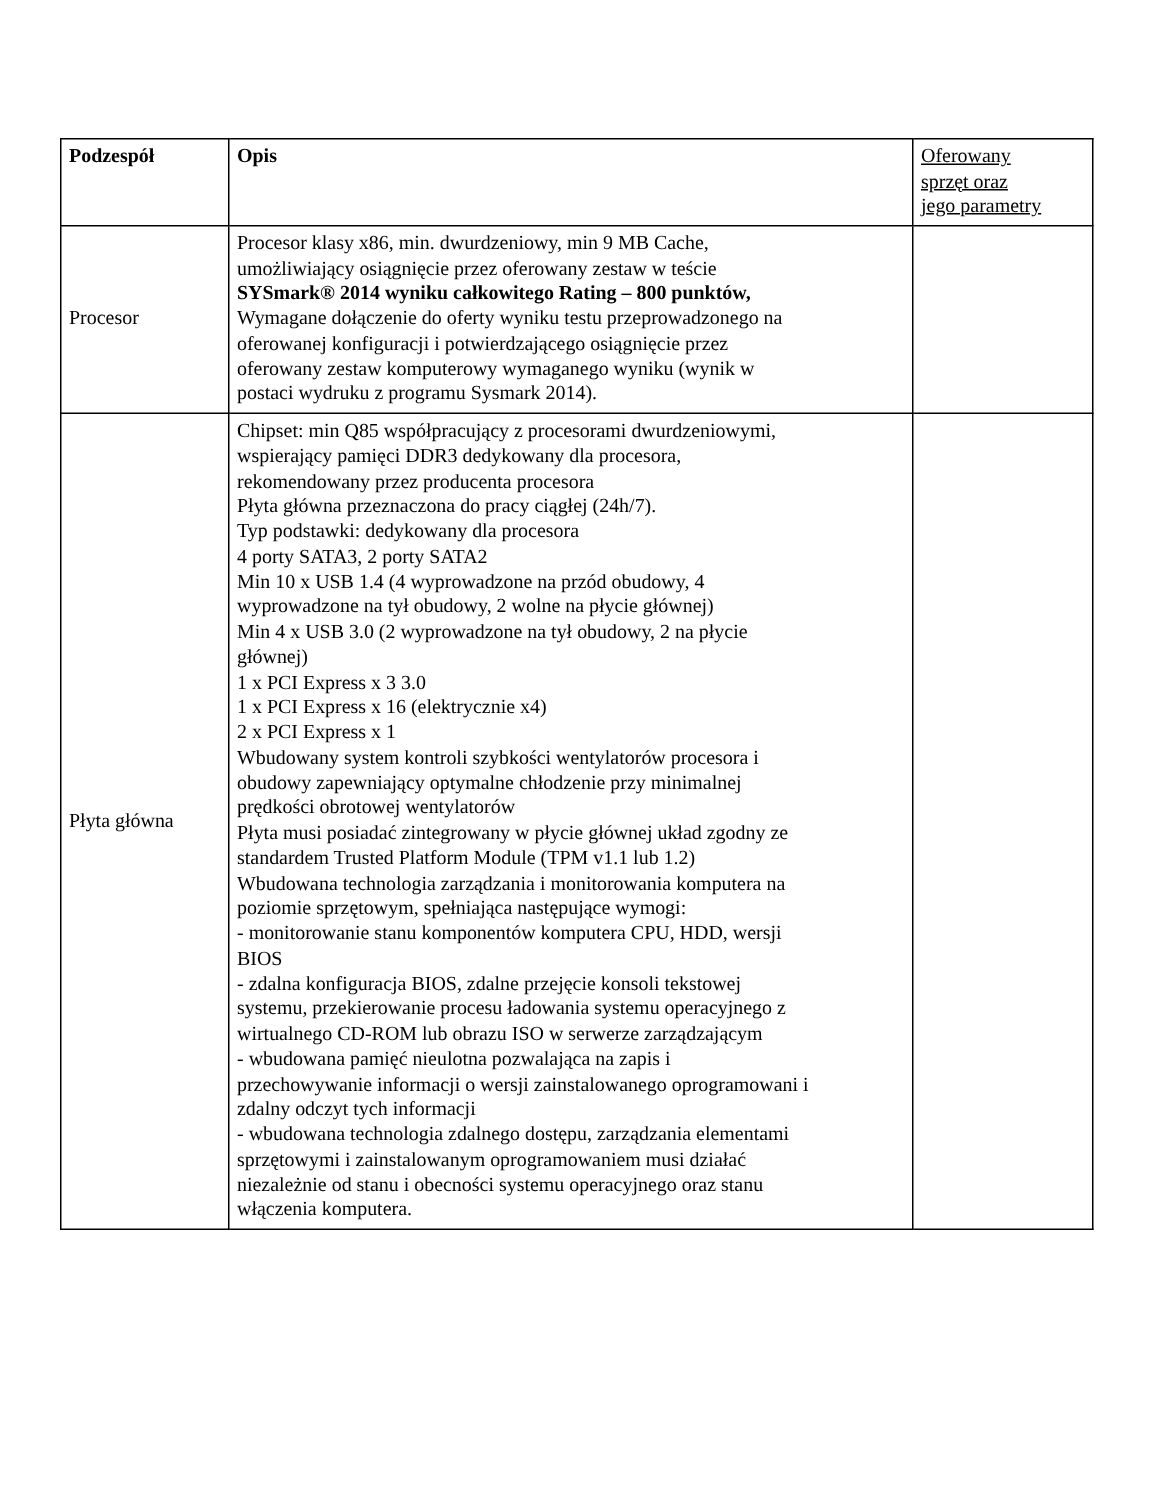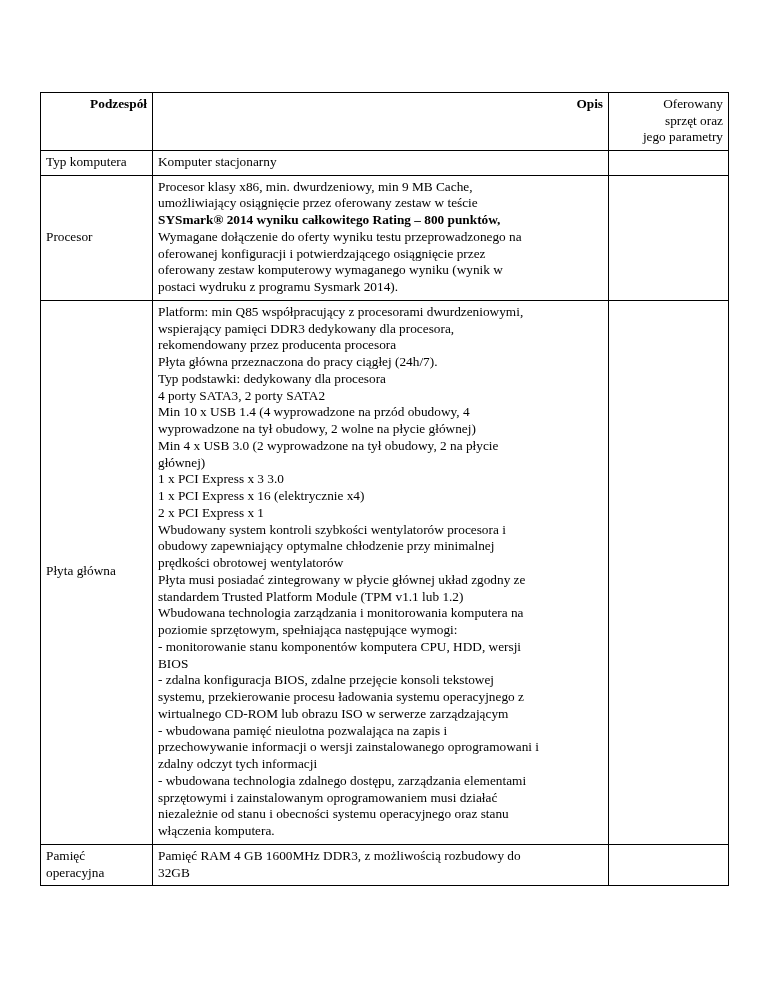--- a/index.html
+++ b/index.html
@@ -30,29 +30,30 @@
   table.spec td, table.spec th {
     border: 1px solid #000000;
     vertical-align: top;
     padding: 3px 5px 4px 5px;
   }
   col.c1 { width: 112px; }
   col.c2 { width: 456px; }
   col.c3 { width: 120px; }
 
   thead th {
-    text-align: right;
+    text-align: left;
     font-weight: bold;
     vertical-align: middle;
     padding-top: 6px;
     padding-bottom: 6px;
   }
   th.head-sub {
     font-weight: normal;
     line-height: 1.25;
+    text-decoration: underline;
   }
   td.label {
     vertical-align: top;
   }
   td.label.mid {
     vertical-align: middle;
   }
   td.offer {
     background: #ffffff;
   }
@@ -75,46 +76,39 @@
         <th>Opis</th>
         <th class="head-sub">
           <span class="cellline">Oferowany</span>
           <span class="cellline">sprzęt oraz</span>
           <span class="cellline">jego parametry</span>
         </th>
       </tr>
     </thead>
     <tbody>
 
-      <tr>
-        <td class="label">Typ komputera</td>
-        <td class="desc">
-          <span class="cellline">Komputer stacjonarny</span>
-        </td>
-        <td class="offer"></td>
-      </tr>
 
       <tr>
         <td class="label mid">Procesor</td>
         <td class="desc">
           <span class="cellline">Procesor klasy x86, min. dwurdzeniowy, min 9 MB Cache,</span>
           <span class="cellline">umożliwiający osiągnięcie przez oferowany zestaw w teście</span>
           <span class="cellline b">SYSmark® 2014 wyniku całkowitego Rating – 800 punktów,</span>
           <span class="cellline">Wymagane dołączenie do oferty wyniku testu przeprowadzonego na</span>
           <span class="cellline">oferowanej konfiguracji i potwierdzającego osiągnięcie przez</span>
           <span class="cellline">oferowany zestaw komputerowy wymaganego wyniku  (wynik w</span>
           <span class="cellline">postaci wydruku z programu Sysmark 2014).</span>
         </td>
         <td class="offer"></td>
       </tr>
 
       <tr>
         <td class="label mid">Płyta główna</td>
         <td class="desc">
-          <span class="cellline">Platform: min Q85 współpracujący z procesorami dwurdzeniowymi,</span>
+          <span class="cellline">Chipset: min Q85 współpracujący z procesorami dwurdzeniowymi,</span>
           <span class="cellline">wspierający pamięci DDR3 dedykowany dla procesora,</span>
           <span class="cellline">rekomendowany przez producenta procesora</span>
           <span class="cellline">Płyta główna przeznaczona do pracy ciągłej (24h/7).</span>
           <span class="cellline">Typ podstawki: dedykowany dla procesora</span>
           <span class="cellline">4 porty SATA3, 2 porty SATA2</span>
           <span class="cellline">Min 10 x USB 1.4 (4 wyprowadzone na przód obudowy, 4</span>
           <span class="cellline">wyprowadzone na tył obudowy, 2 wolne na płycie głównej)</span>
           <span class="cellline">Min 4 x USB 3.0 (2 wyprowadzone na tył obudowy, 2 na płycie</span>
           <span class="cellline">głównej)</span>
           <span class="cellline">1 x PCI Express x 3  3.0</span>
@@ -136,28 +130,17 @@
           <span class="cellline">przechowywanie informacji o wersji zainstalowanego oprogramowani i</span>
           <span class="cellline">zdalny odczyt tych informacji</span>
           <span class="cellline">- wbudowana technologia zdalnego dostępu, zarządzania elementami</span>
           <span class="cellline">sprzętowymi i zainstalowanym oprogramowaniem musi działać</span>
           <span class="cellline">niezależnie od stanu i obecności systemu operacyjnego oraz stanu</span>
           <span class="cellline">włączenia komputera.</span>
         </td>
         <td class="offer"></td>
       </tr>
 
-      <tr>
-        <td class="label">
-          <span class="cellline">Pamięć</span>
-          <span class="cellline">operacyjna</span>
-        </td>
-        <td class="desc">
-          <span class="cellline">Pamięć RAM 4 GB 1600MHz DDR3, z możliwością rozbudowy do</span>
-          <span class="cellline">32GB</span>
-        </td>
-        <td class="offer"></td>
-      </tr>
 
 
     </tbody>
   </table>
 </div>
 
 </body></html>

